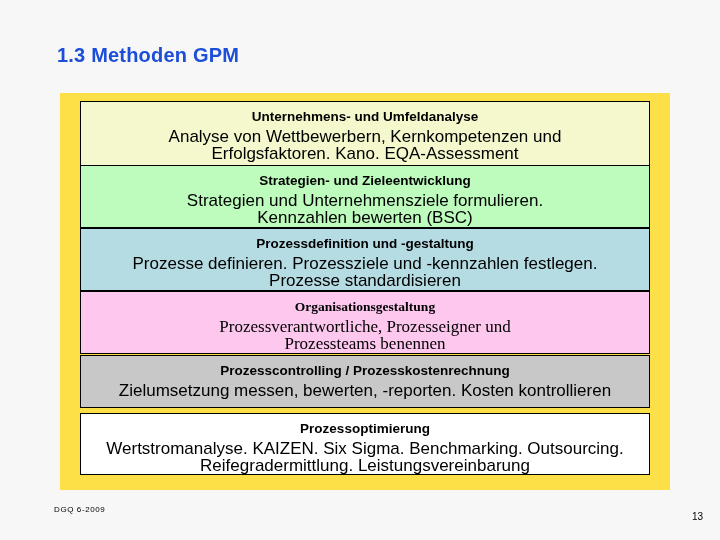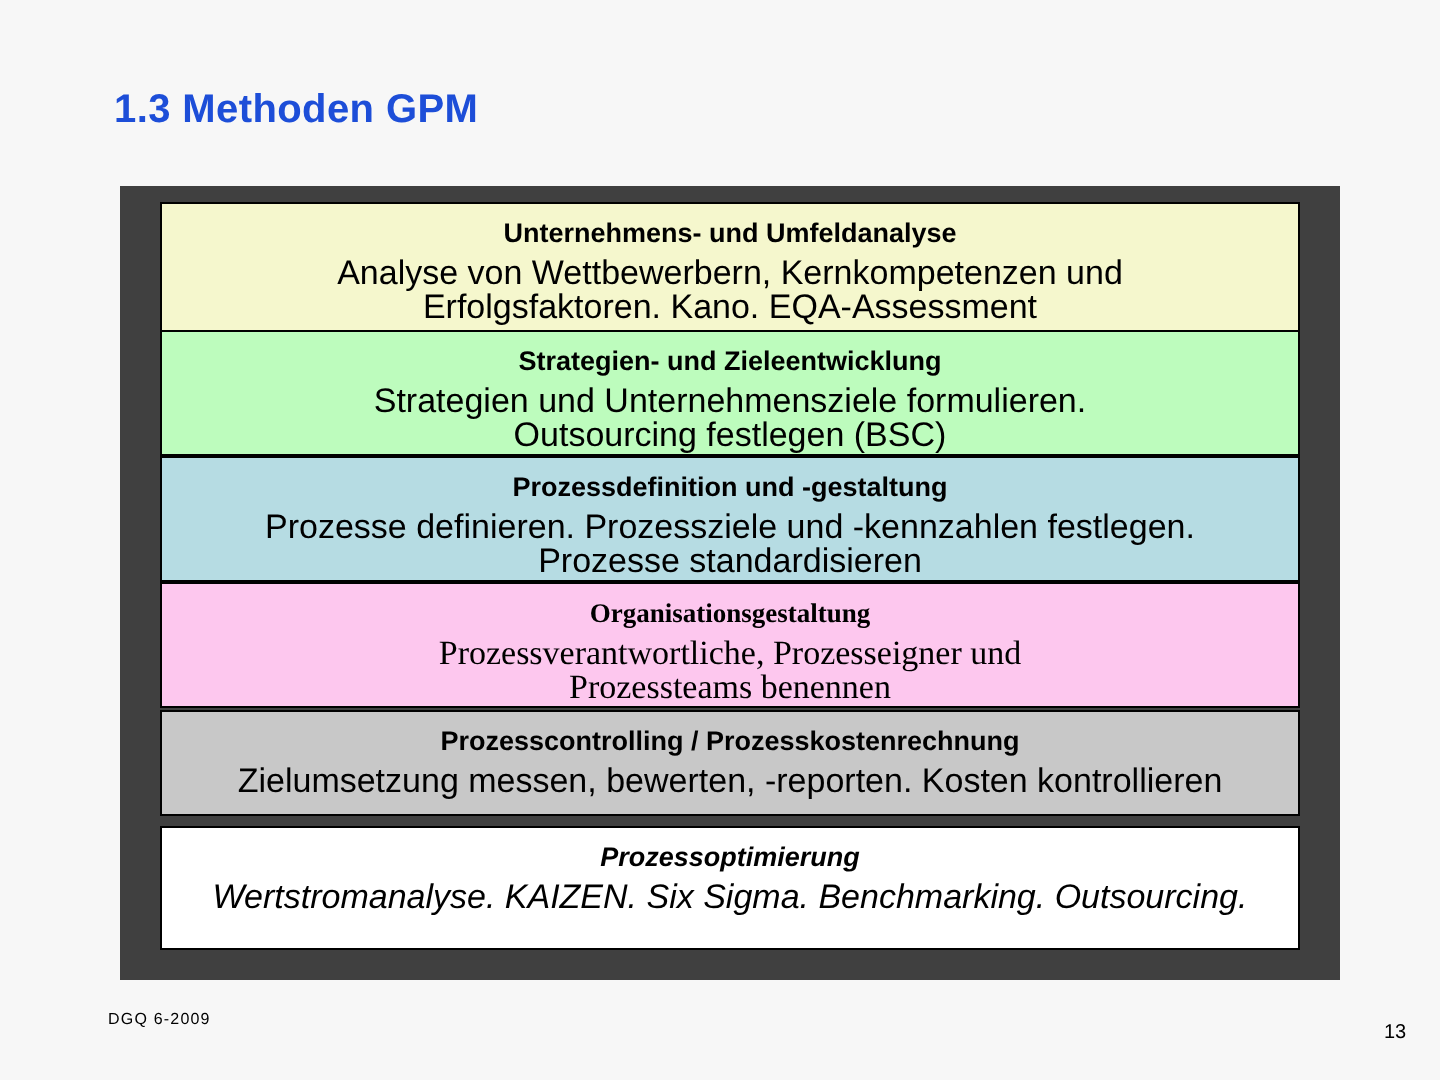--- a/index.html
+++ b/index.html
@@ -96,54 +96,55 @@
     text-align: right;
   }
 </style>
 </head>
 <body style="background: rgb(247, 247, 247);">
 
 <div id="slide">
 
   <div id="slide-title">1.3 Methoden GPM</div>
 
-  <div id="panel" style="background: #404040;">
+  <div id="panel" style="background: #fde047;">
 
     <div class="stage-box" style="top: 8px; height: 68px; background: rgb(245, 247, 205);">
       <div class="stage-title stage-title-pad">Unternehmens- und Umfeldanalyse</div>
       <div class="stage-line stage-body-pad">Analyse von Wettbewerbern, Kernkompetenzen und</div>
       <div class="stage-line">Erfolgsfaktoren. Kano. EQA-Assessment</div>
     </div>
 
     <div class="stage-box" style="top: 72px; height: 63px; background: rgb(189, 252, 189);">
       <div class="stage-title stage-title-pad">Strategien- und Zieleentwicklung</div>
       <div class="stage-line stage-body-pad">Strategien und Unternehmensziele formulieren.</div>
-      <div class="stage-line">Outsourcing festlegen (BSC)</div>
+      <div class="stage-line">Kennzahlen bewerten (BSC)</div>
     </div>
 
     <div class="stage-box" style="top: 135px; height: 63px; background: rgb(182, 220, 227);">
       <div class="stage-title stage-title-pad">Prozessdefinition und -gestaltung</div>
       <div class="stage-line stage-body-pad">Prozesse definieren. Prozessziele und -kennzahlen festlegen.</div>
       <div class="stage-line">Prozesse standardisieren</div>
     </div>
 
     <div class="stage-box" style="top: 198px; height: 63px; background: rgb(253, 199, 238); font-family: Liberation Serif, serif;">
       <div class="stage-title stage-title-pad">Organisationsgestaltung</div>
       <div class="stage-line stage-body-pad">Prozessverantwortliche, Prozesseigner und</div>
       <div class="stage-line">Prozessteams benennen</div>
     </div>
 
     <div class="stage-box" style="top: 262px; height: 53px; background: rgb(200, 200, 200);">
       <div class="stage-title stage-title-pad">Prozesscontrolling / Prozesskostenrechnung</div>
       <div class="stage-line stage-body-pad">Zielumsetzung messen, bewerten, -reporten. Kosten kontrollieren</div>
     </div>
 
-    <div class="stage-box" style="top: 320px; height: 62px; background: rgb(255, 255, 255); font-style: italic;">
+    <div class="stage-box" style="top: 320px; height: 62px; background: rgb(255, 255, 255);">
       <div class="stage-title stage-title-pad">Prozessoptimierung</div>
       <div class="stage-line stage-body-pad">Wertstromanalyse. KAIZEN. Six Sigma. Benchmarking. Outsourcing.</div>
+      <div class="stage-line">Reifegradermittlung. Leistungsvereinbarung</div>
     </div>
 
   </div>
 
   <div id="footer-note">DGQ  6-2009</div>
 
   <div id="page-number">13</div>
 
 </div>
 

